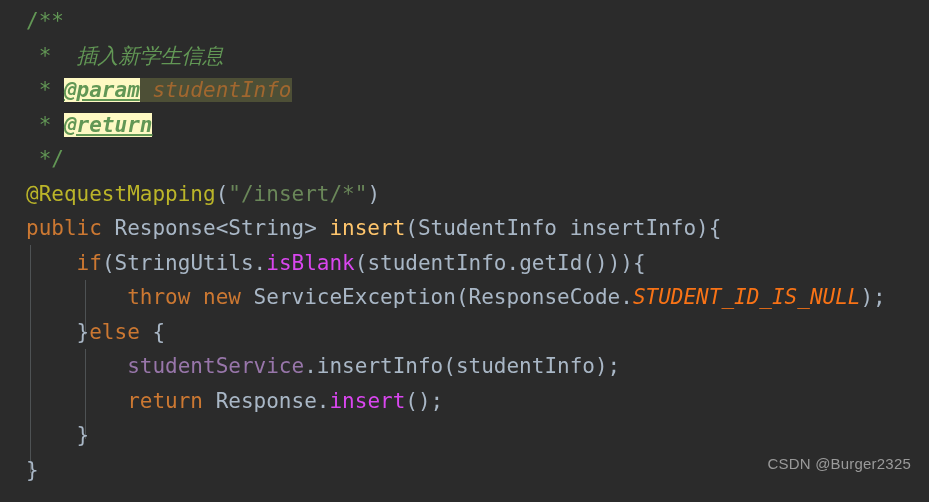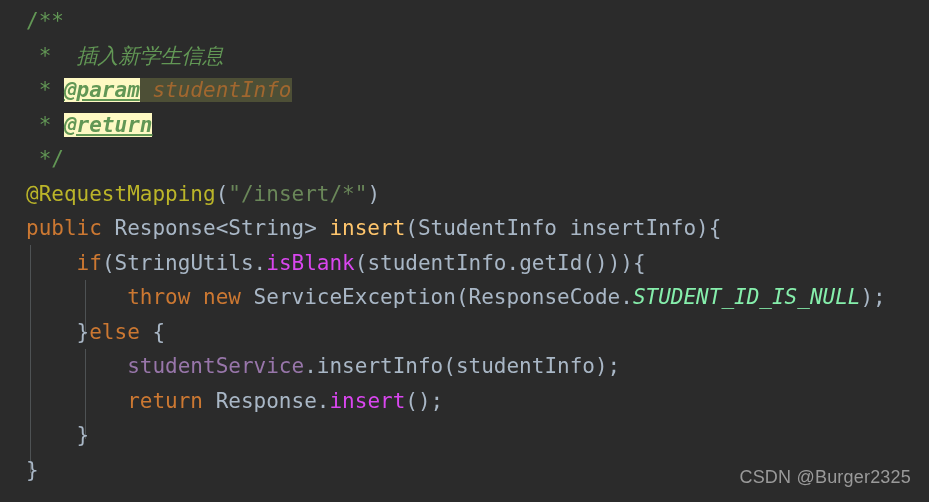--- a/index.html
+++ b/index.html
@@ -41,29 +41,29 @@
   .tok-comment-plain { color: #629755; }
   .tok-doc-tag   { color: #629755; font-weight: bold; font-style: italic;
                    text-decoration: underline; background: #fef9c3; }
   .tok-doc-param { color: #a1672f; font-style: italic; background: #4d4f36; }
   .tok-annot     { color: #bbb529; text-align: center; }
   .tok-string    { color: #6a8759; }
   .tok-keyword   { color: #cc7832; }
   .tok-plain     { color: #a9b7c6; }
   .tok-method    { color: #ffc66d; }
   .tok-static    { color: #d946ef; }
-  .tok-const     { color: #86efac; font-style: italic; }
+  .tok-const     { color: #f97316; font-style: italic; }
   .tok-field     { color: #9876aa; }
   .watermark {
     position: absolute;
     right: 18px;
-    bottom: 8px;
+    bottom: 21px;
     color: #9a9a9a;
     font-family: "Liberation Sans", sans-serif;
-    font-size: 18px;
+    font-size: 15px;
     letter-spacing: 0.2px;
   }
 </style>
 </head>
 <body>
 
 <div id="editor">
 
   <div class="guide" style="left:30px; top:245px; height:228px;"></div>
   <div class="guide" style="left:85px; top:280px; height:55px;"></div>

